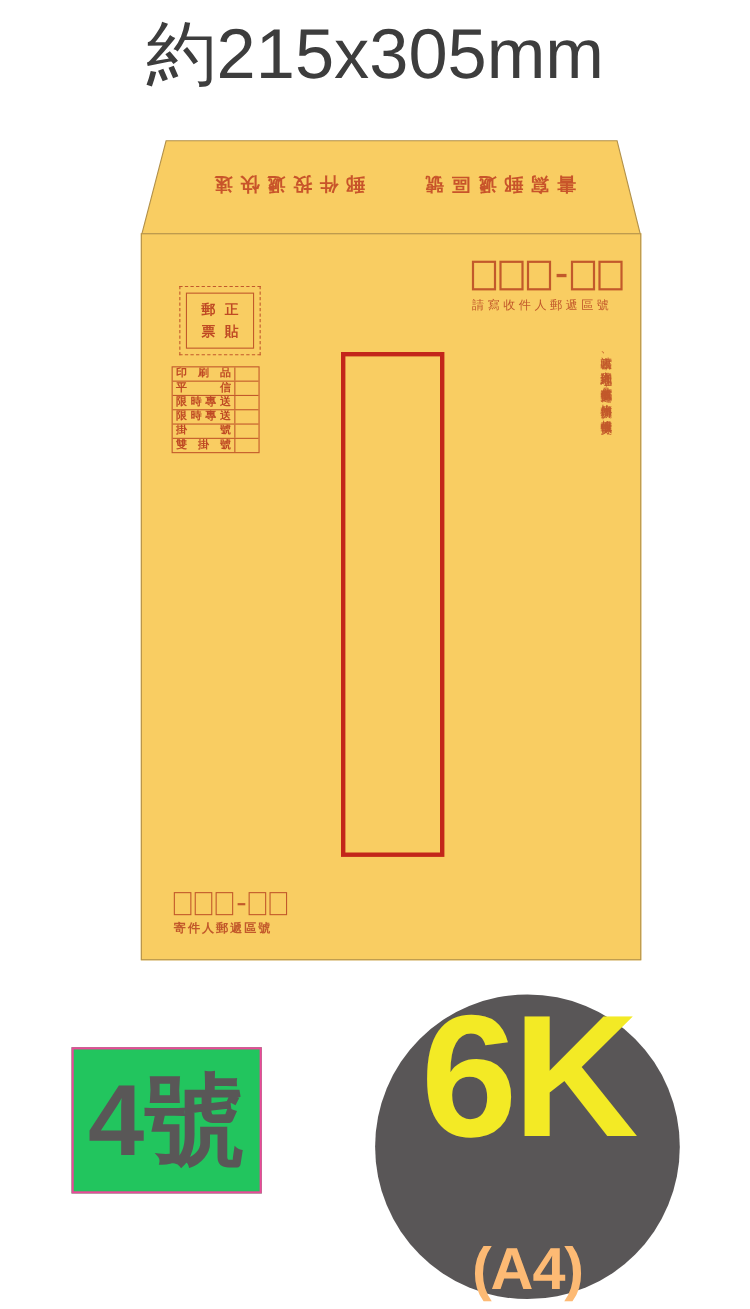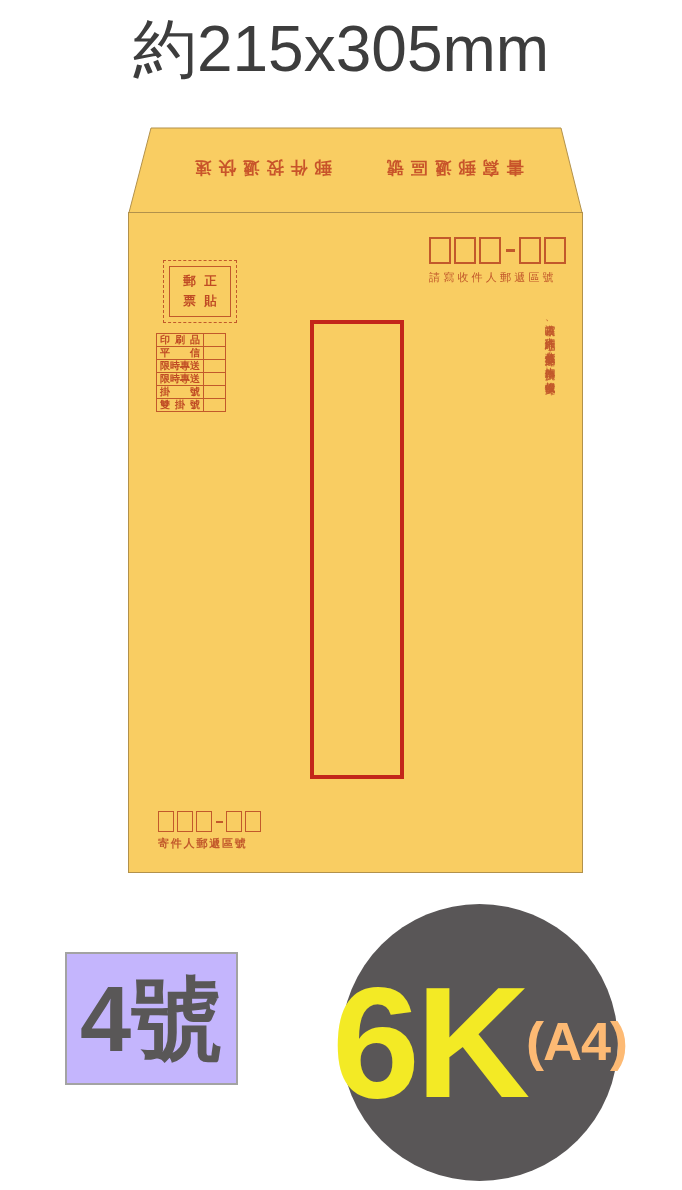--- a/index.html
+++ b/index.html
@@ -29,21 +29,21 @@
 
   
   .zip-recipient { position:absolute; left:301px; top:110px; width:140px; }
   .zip-row { display:flex; align-items:center; }
   .zip-box-lg { width:22px; height:27px; border:2px solid #c2592b; box-sizing:border-box; margin-right:3px; background:transparent; }
   .zip-dash-lg { width:9px; height:2.5px; background:#c2592b; margin:0 4px 0 2px; }
   .zip-label { color:#c2592b; font-size:11px; margin-top:6px; white-space:nowrap; }
   .zip-recipient .zip-label { letter-spacing:3.2px; }
 
   
-  .mail-types { position:absolute; left:28px; top:206px; width:70px;
+  .mail-types { position:absolute; left:28px; top:206px; width:80px;
                 border:1px solid #c2592b; box-sizing:border-box; }
   .mt-row { display:flex; height:12px; border-bottom:1px solid #c2592b; }
   .mt-row:last-child { border-bottom:none;justify-content:space-between; }
   .mt-label { flex:1; font-size:10px; line-height:12px; color:#bf4a24; font-weight:bold;
               padding:0 3px; text-align:justify; text-align-last:justify; overflow:hidden; white-space:nowrap; }
   .mt-check { width:21px; border-left:1px solid #c2592b; }
 
   
   .window { position:absolute; left:182px; top:193px; width:94px; height:459px;
             border:4px solid #c3261a; box-sizing:border-box; }
@@ -54,27 +54,27 @@
             color:#c2592b; line-height:1.2; }
 
   
   .zip-sender { position:absolute; left:30px; top:684px; width:120px;font-weight:bold; }
   .zip-box-sm { width:16px; height:21px; border:1.5px solid #c2592b; box-sizing:border-box; margin-right:3px; }
   .zip-dash-sm { width:7px; height:2px; background:#c2592b; margin:0 3px 0 1px; }
   .zip-sender .zip-label { letter-spacing:1.8px; margin-top:4px; }
 
   
   .size-badge { position:absolute; left:65px; top:952px; width:173px; height:133px;
-                background:#c4b5fd; border:2px solid #a3a3a3; box-sizing:border-box;
+                background:#22c55e; border:2px solid #ec4899; box-sizing:border-box;
                 display:flex; align-items:center; justify-content:center; }
   .size-badge span { font-size:92px; font-weight:bold; color:#595757; line-height:1; }
 
   .paper-circle { position:absolute; left:341px; top:904px; width:277px; height:277px;
                   background:#595657; border-radius:50%;
-                  display:flex; align-items:center; justify-content:center; }
+                  display:flex; flex-direction:column; align-items:center; justify-content:space-between; }
   .paper-circle .k { font-size:158px; font-weight:bold; color:#f3ea25; line-height:0.95; letter-spacing:-4px; }
   .paper-circle .a4 { font-size:54px; font-weight:bold; color:#fdba74; line-height:1; margin-top:-4px; letter-spacing:-1px; }
 </style>
 </head>
 <body>
 
 <div class="stage">
 
   <div class="title">約215x305mm</div>
 

